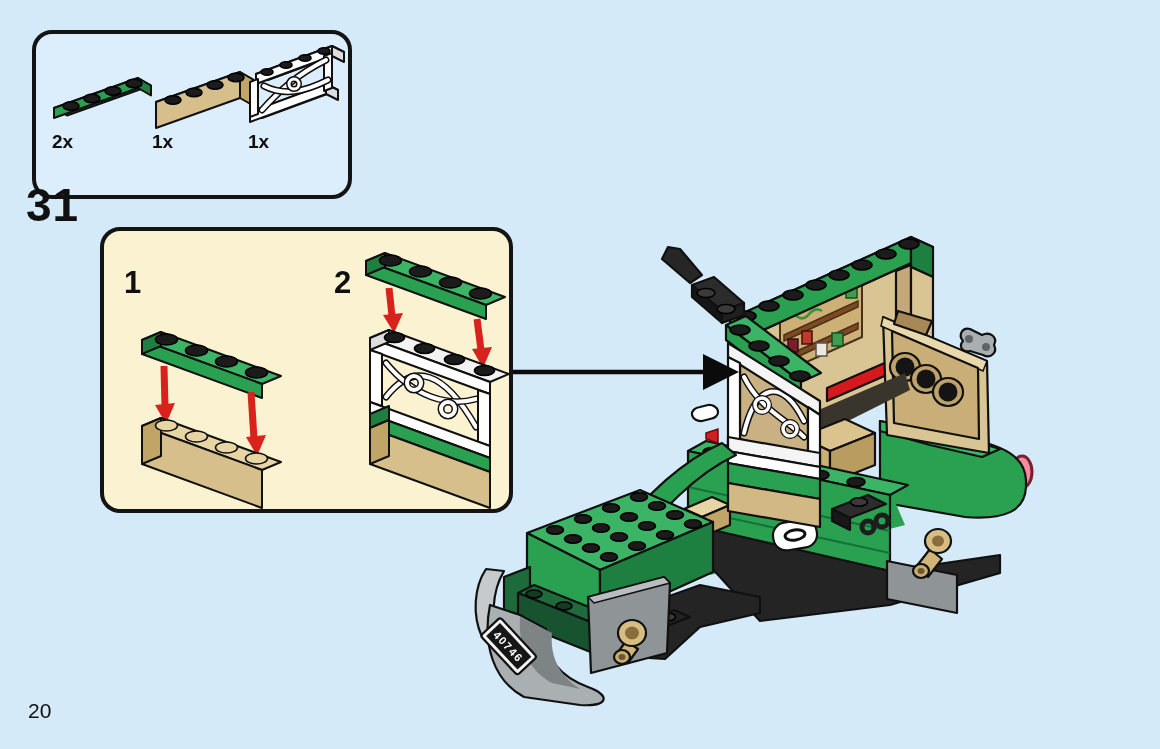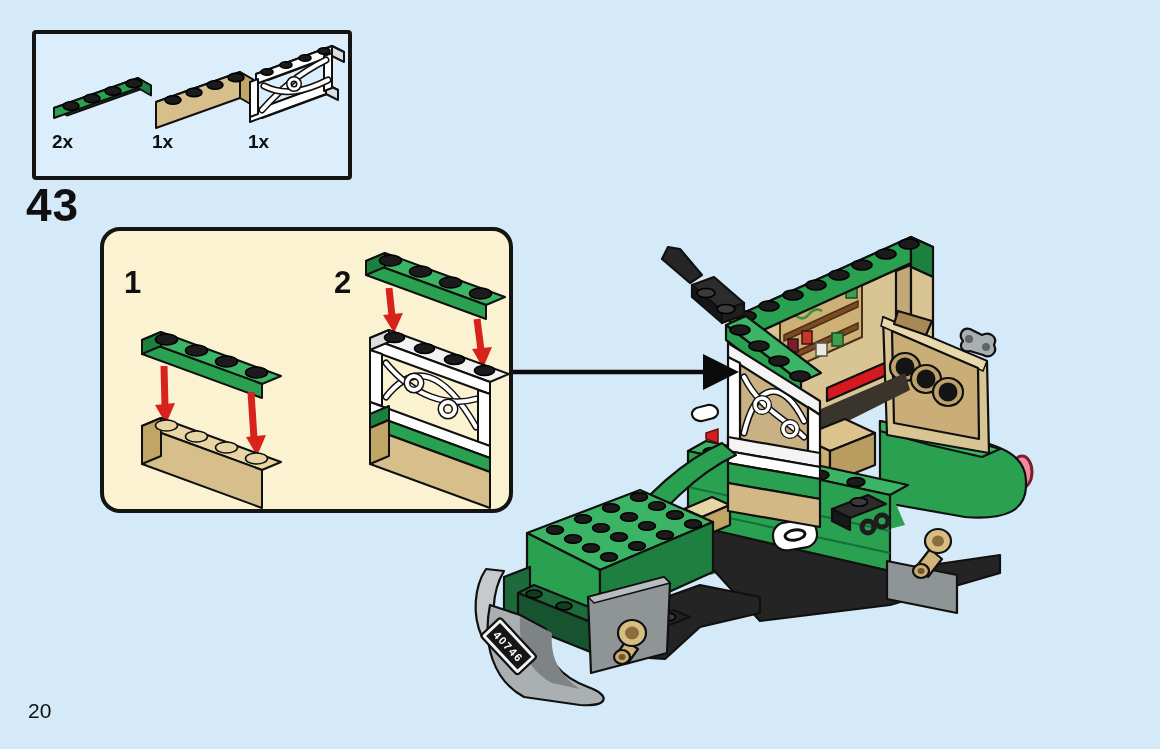--- a/index.html
+++ b/index.html
@@ -2,22 +2,22 @@
 <html><head>
 <meta charset="utf-8">
 <style>
   html,body{margin:0;padding:0;}
   .page{
     position:relative; width:1160px; height:749px; overflow:hidden;
     background:#d5eaf8;
     font-family:"Liberation Sans", sans-serif;
   }
   .parts-box{
-    position:absolute; left:32px; top:30px; width:320px; height:150px;
-    background:#dceefb; border:4px solid #141414; border-radius:4px;
+    position:absolute; left:32px; top:30px; width:320px; height:169px;
+    background:#dceefb; border:4px solid #141414; border-radius:20px;
     box-sizing:border-box;
   }
   .parts-box svg{position:absolute; left:0; top:0;}
   .qty{position:absolute; font-weight:700; font-size:19px; color:#101010;}
   .q1{left:16px; top:97px;}
   .q2{left:116px; top:97px;}
   .q3{left:212px; top:97px;}
   .step-number{
     position:absolute; left:26px; top:178px;
     font-size:46px; font-weight:700; color:#101010; letter-spacing:1px;
@@ -97,21 +97,21 @@
         <ellipse class="stud-b" cx="250" cy="31" rx="6" ry="3.2"></ellipse>
         <ellipse class="stud-b" cx="269" cy="24" rx="6" ry="3.2"></ellipse>
         <ellipse class="stud-b" cx="288" cy="17" rx="6" ry="3.2"></ellipse>
       </g>
     </svg>
     <span class="qty q1">2x</span>
     <span class="qty q2">1x</span>
     <span class="qty q3">1x</span>
   </div>
 
-  <div class="step-number">43</div>
+  <div class="step-number">31</div>
 
   <div class="sub-box">
     <span class="substep-label s1">1</span>
     <span class="substep-label s2">2</span>
     <svg width="405" height="278" viewBox="0 0 405 278">
 
       <g>
         <polygon class="p" points="38,109 158,153 177,145 57,101" fill="#3cb465"></polygon>
         <polygon class="p" points="38,109 158,153 158,167 38,123" fill="#2aa051"></polygon>
         <polygon class="p" points="38,109 57,101 57,115 38,123" fill="#1e8040"></polygon>

